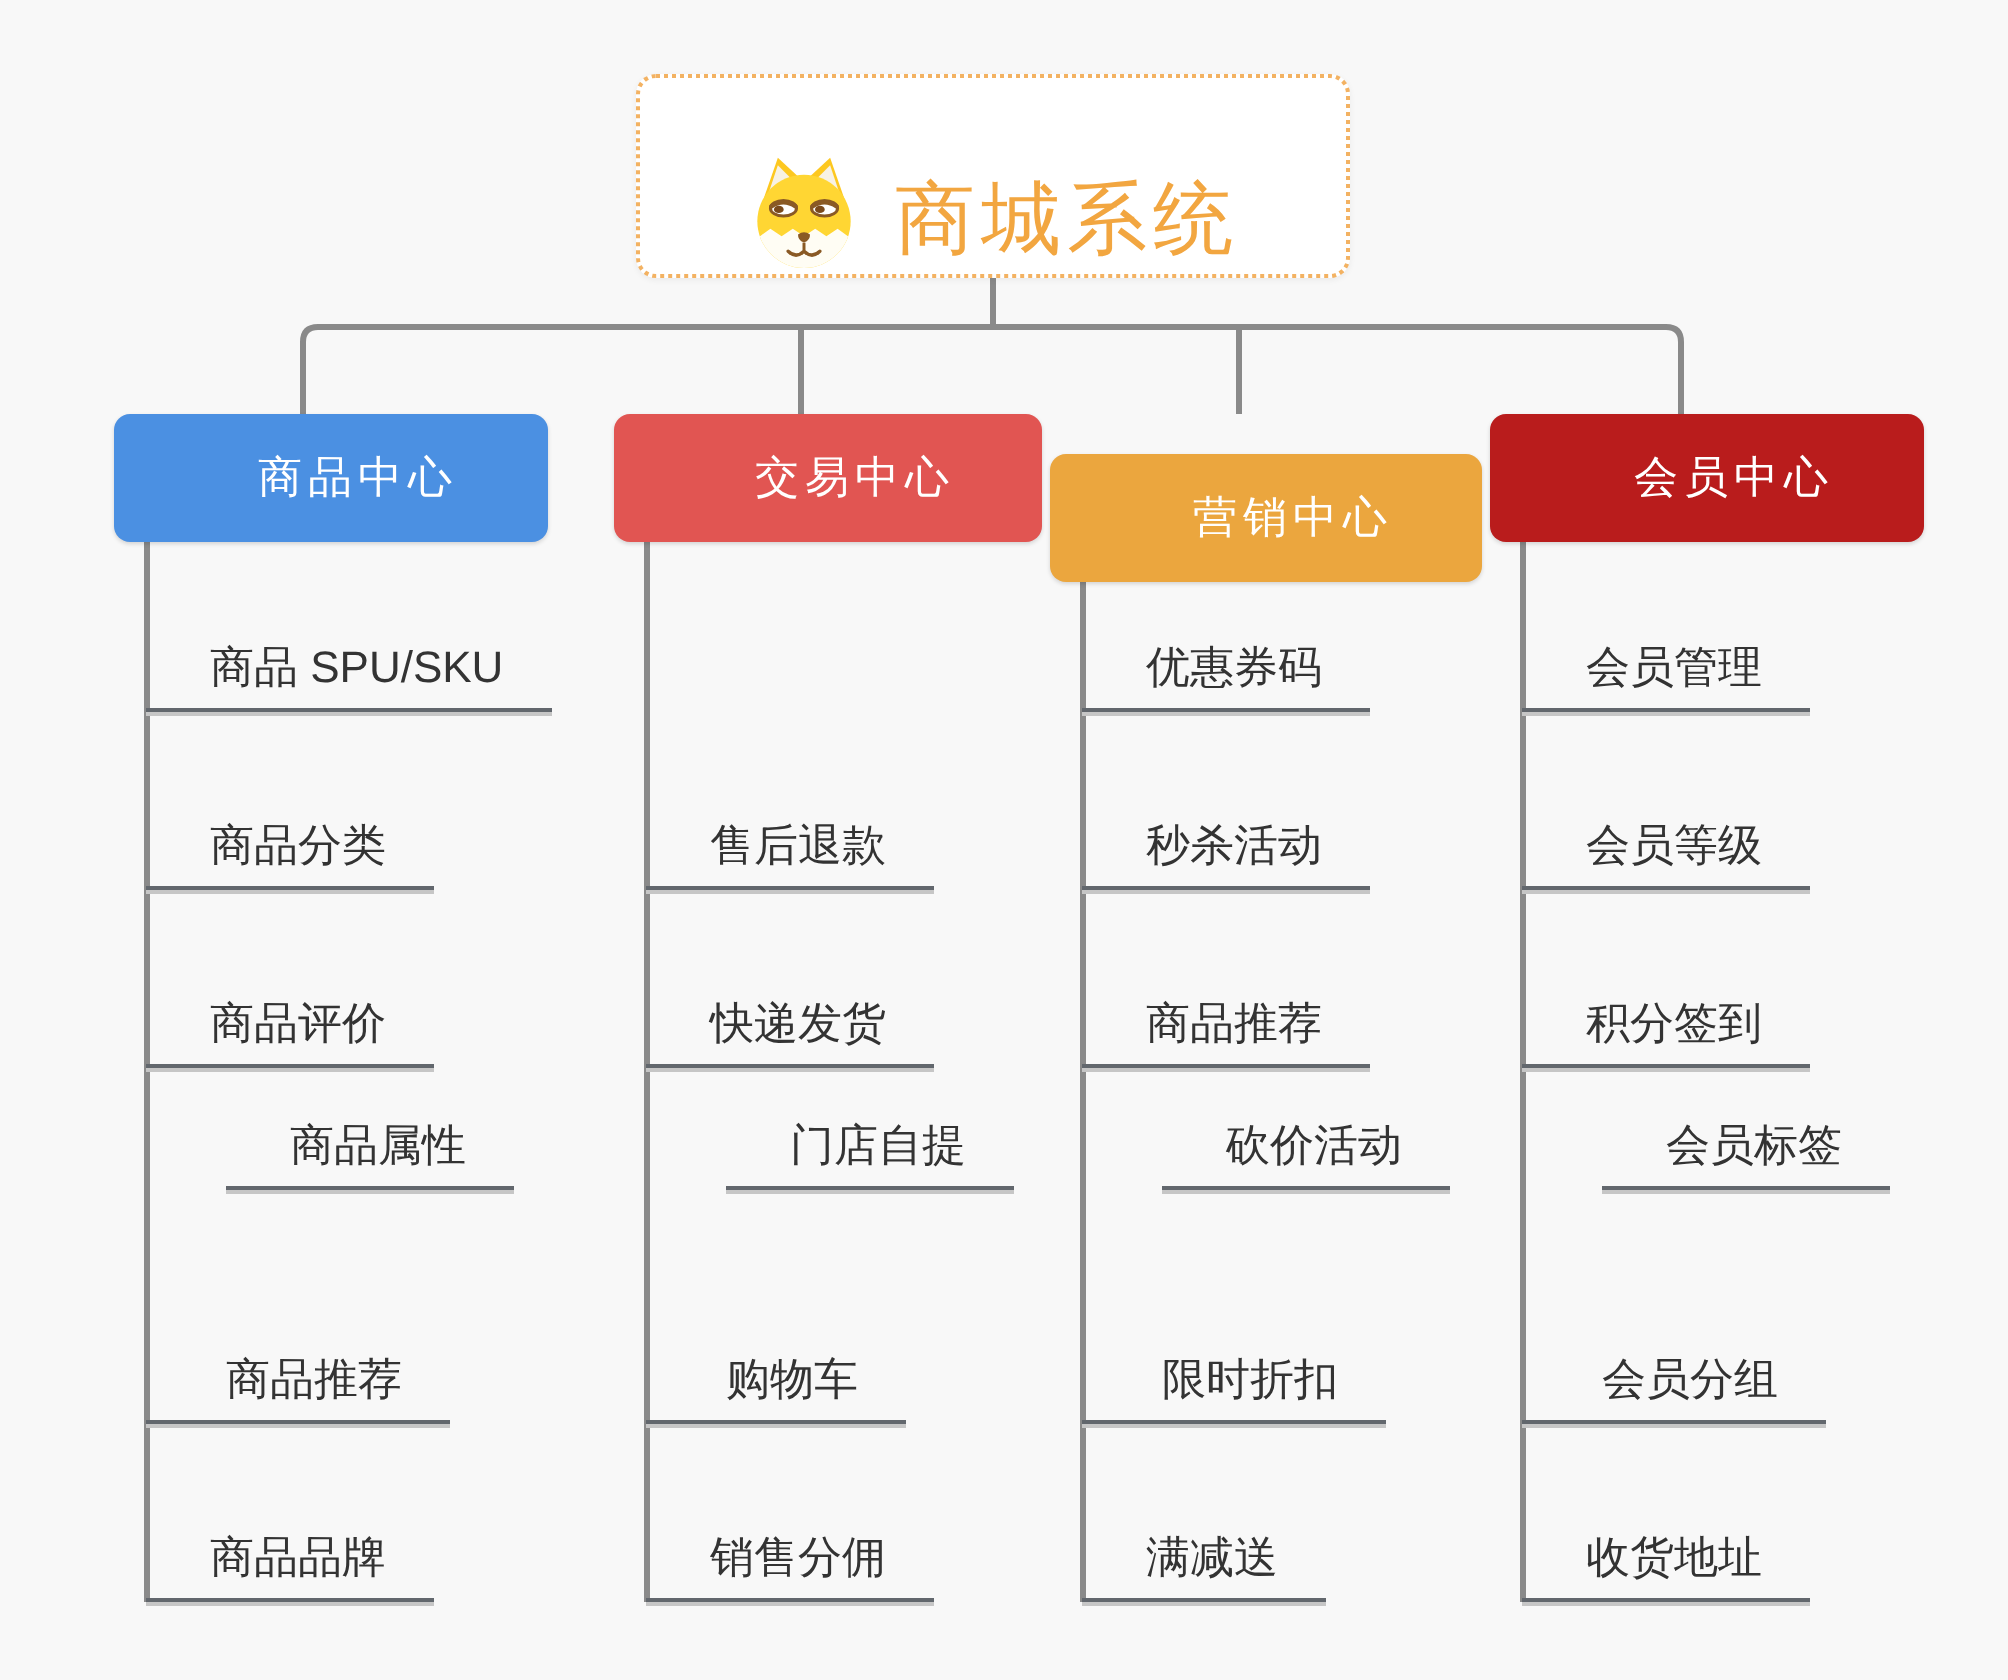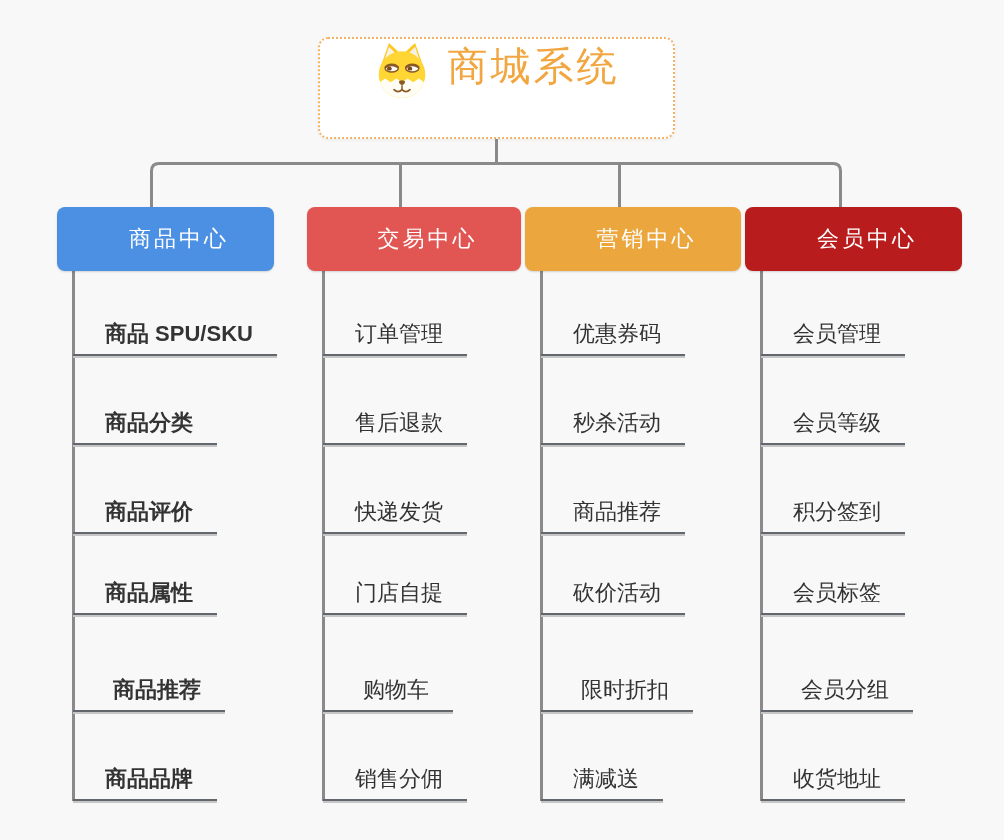--- a/index.html
+++ b/index.html
@@ -35,21 +35,21 @@
   
   .root-node {
     position: absolute;
     left: 318px; top: 37px;
     width: 357px; height: 102px;
     background: #ffffff;
     border: 2px dotted var(--root-border, #f3b262);
     border-radius: 10px;
     box-sizing: border-box;
     display: flex;
-    align-items: flex-start;
+    align-items: flex-end;
     justify-content: center;
     gap: 18px;
     box-shadow: 0 1px 3px rgba(0,0,0,0.06);
   }
   .root-title {
     font-size: 40px;
     letter-spacing: 3px;
     color: var(--root-title, #f2a640);
     white-space: nowrap;
   }
@@ -82,28 +82,28 @@
   .item {
     position: absolute;
     white-space: nowrap;
     font-size: 22px;
     line-height: 26px;
     color: var(--item-text, #333333);
     padding: 0 24px 7px 32px;
     border-bottom: 2px solid var(--underline, #62676d);
     box-shadow: 0 2px 0 0 var(--underline-shadow, #c6c6c6);
   }
-  .icol-0 { left: 73px; font-weight: bold; }
+  .icol-0 { left: 73px; }
   .icol-1 { left: 323px; }
   .icol-2 { left: 541px; }
   .icol-3 { left: 761px; }
   .irow-0 { top: 321px; }
   .irow-1 { top: 410px; }
   .irow-2 { top: 499px; }
-  .irow-3 { top: 580px; }
+  .irow-3 { top: 560px; margin-left: 40px; }
   .irow-4 { top: 677px; padding-left: 40px; }
   .irow-5 { top: 766px; }
 </style>
 </head>
 <body>
 
 <div id="canvas">
 
   <svg id="top-connectors" viewBox="0 0 1004 840" xmlns="http://www.w3.org/2000/svg">
     <path class="connector" d="M496.5,139 L496.5,162"></path>
@@ -136,31 +136,30 @@
       <ellipse cx="38.5" cy="30.6" rx="2.6" ry="2" fill="#7A4A1C"></ellipse>
       <path d="M26.8,44 Q30,41.8 33.2,44 Q33.4,47 30,48.4 Q26.6,47 26.8,44 Z" fill="#8A5A25"></path>
       <path d="M30,48.4 L30,52.5" stroke="#8A5A25" stroke-width="1.6"></path>
       <path d="M21.5,53 Q25.7,57.2 30,53 Q34.3,57.2 38.5,53" fill="none" stroke="#8A5A25" stroke-width="1.8" stroke-linecap="round"></path>
     </svg>
     <span class="root-title">商城系统</span>
   </div>
 
   <div class="cat cat-0" style="background-color: rgb(75, 144, 226);">商品中心</div>
   <div class="cat cat-1" style="background-color: rgb(225, 85, 82);">交易中心</div>
-  <div class="cat cat-2" style="background-color: rgb(235, 166, 62);">营销中心</div>
+  <div class="cat cat-2" style="background-color: rgb(235, 166, 62); margin-top: 20px;">营销中心</div>
   <div class="cat cat-3" style="background-color: #b91c1c;">会员中心</div>
 
   <div class="item icol-0 irow-0">商品 SPU/SKU</div>
   <div class="item icol-0 irow-1">商品分类</div>
   <div class="item icol-0 irow-2">商品评价</div>
   <div class="item icol-0 irow-3">商品属性</div>
   <div class="item icol-0 irow-4">商品推荐</div>
   <div class="item icol-0 irow-5">商品品牌</div>
 
-  <div class="item icol-1 irow-0">订单管理</div>
   <div class="item icol-1 irow-1">售后退款</div>
   <div class="item icol-1 irow-2">快递发货</div>
   <div class="item icol-1 irow-3">门店自提</div>
   <div class="item icol-1 irow-4">购物车</div>
   <div class="item icol-1 irow-5">销售分佣</div>
 
   <div class="item icol-2 irow-0">优惠券码</div>
   <div class="item icol-2 irow-1">秒杀活动</div>
   <div class="item icol-2 irow-2">商品推荐</div>
   <div class="item icol-2 irow-3">砍价活动</div>

